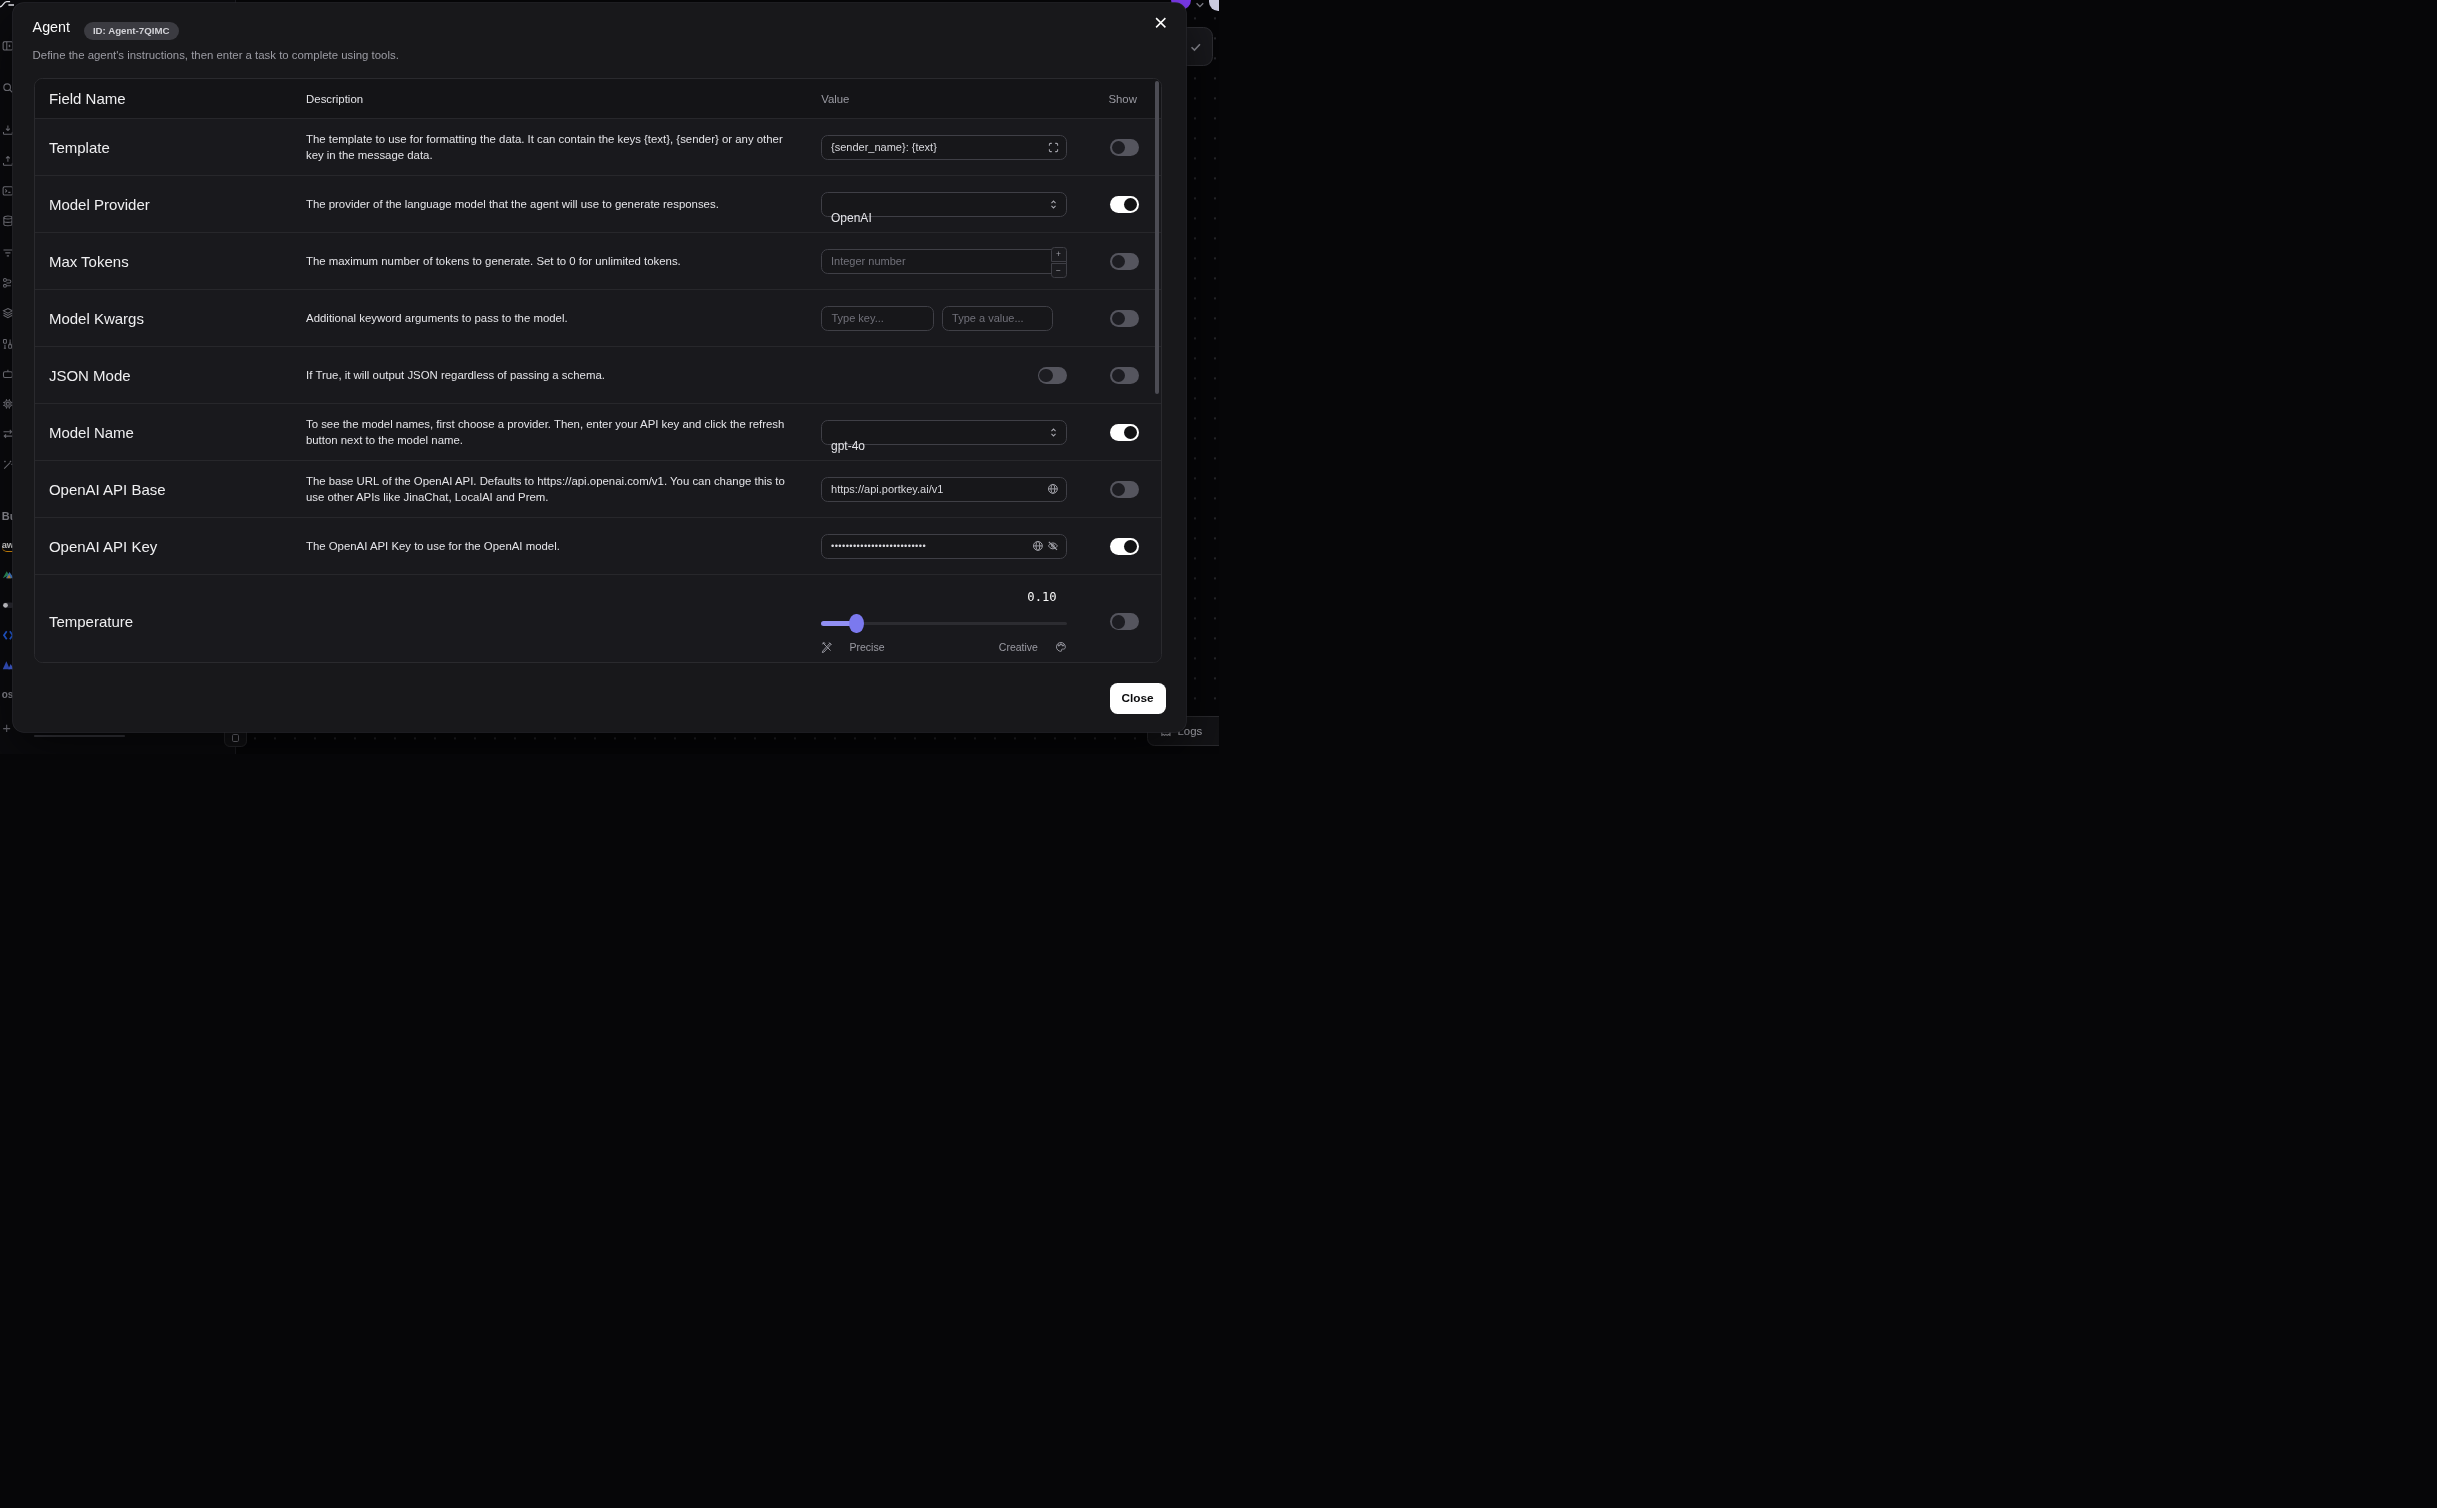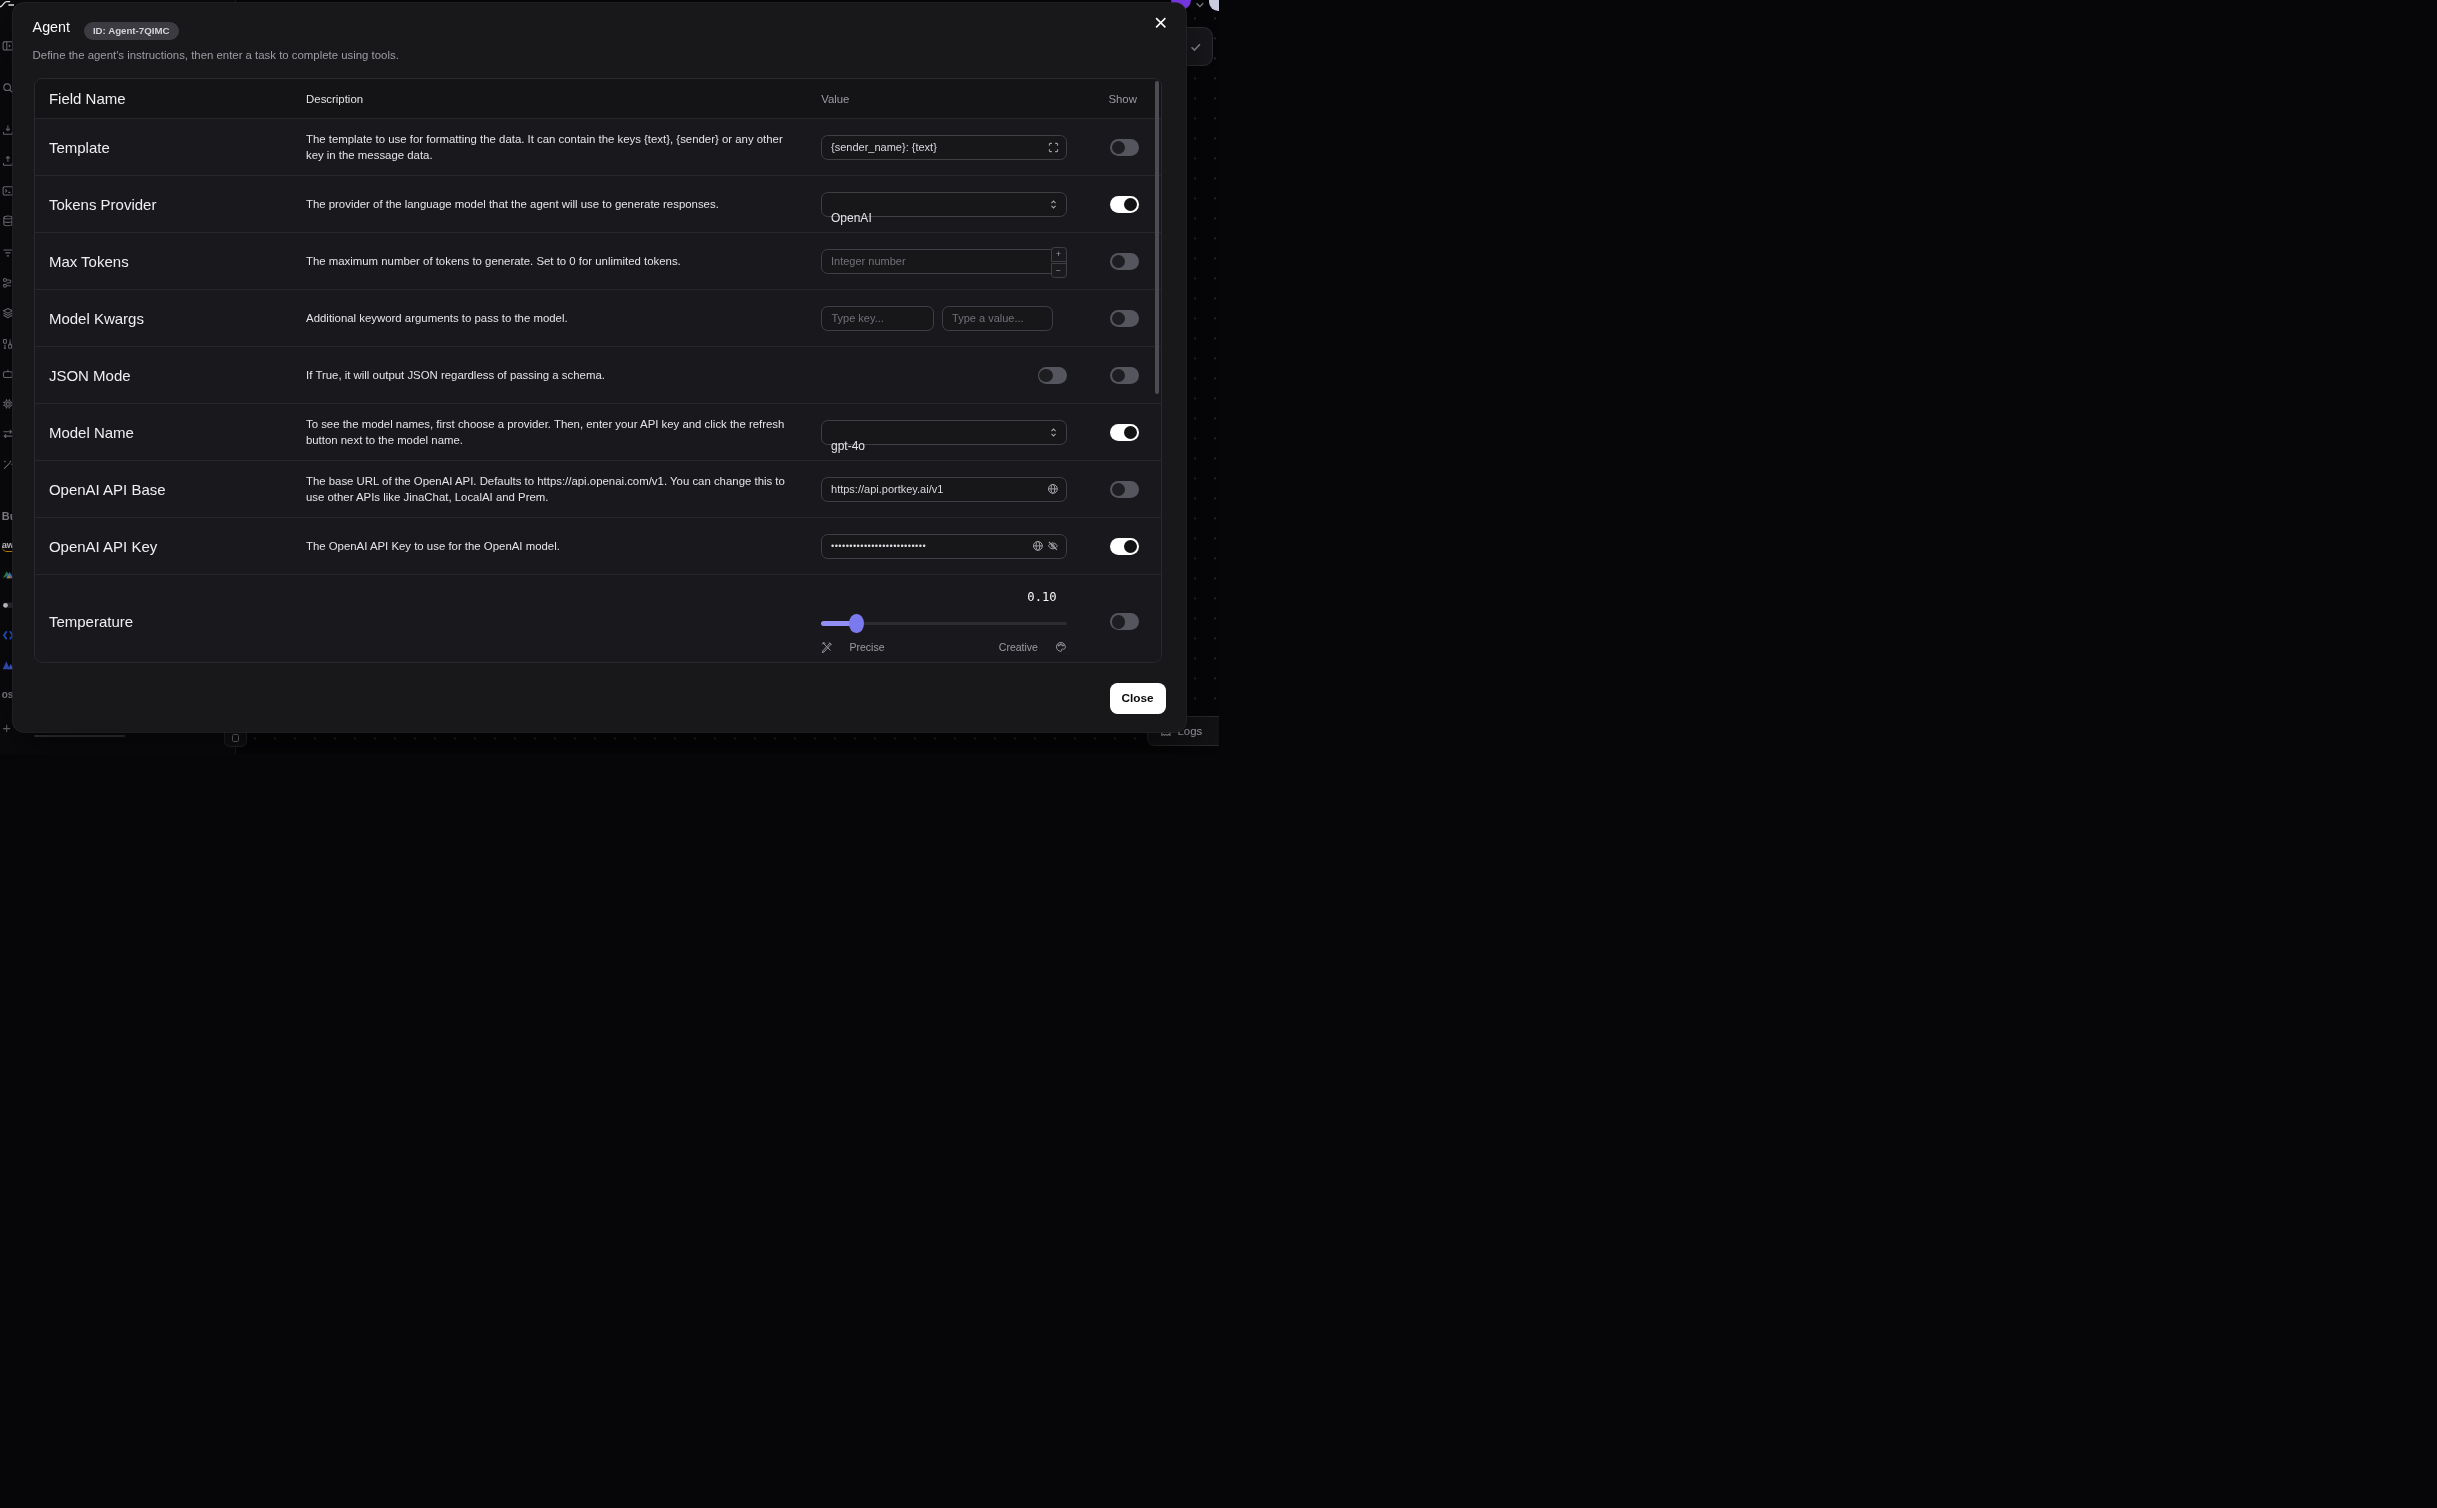--- a/index.html
+++ b/index.html
@@ -295,21 +295,21 @@
               </svg>
             </span>
         </div>
       </div>
       <div class="c-show">
           <div class="tgl"></div>
         </div>
     </div>
 
     <div class="row">
-      <div class="c-name">Tokens Provider</div>
+      <div class="c-name">Model Provider</div>
       <div class="c-desc">The provider of the language model that the agent will use to generate responses.</div>
       <div class="c-val">
         <div class="ctl w-full">
           <span class="sel-txt">OpenAI</span>
           <span class="tail-ic">
               <svg width="11" height="11" viewBox="0 0 16 16" fill="none" stroke="currentColor" stroke-width="1.5">
                 <path d="m5 6 3-3 3 3M5 10l3 3 3-3"></path>
               </svg>
             </span>
         </div>

